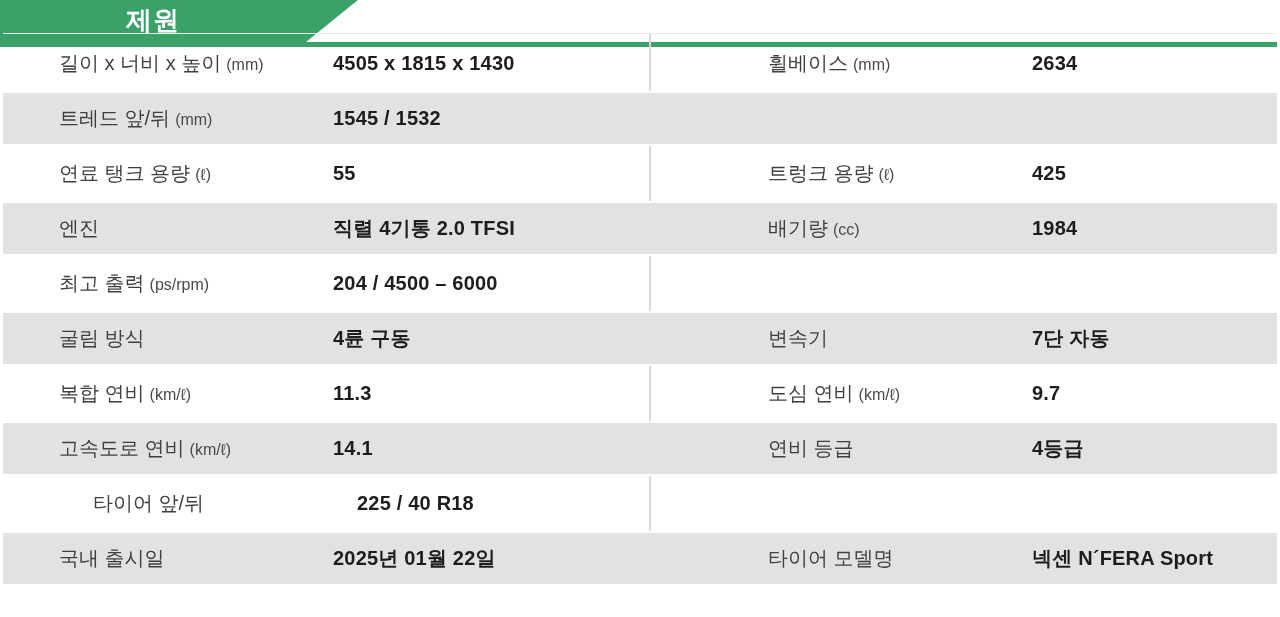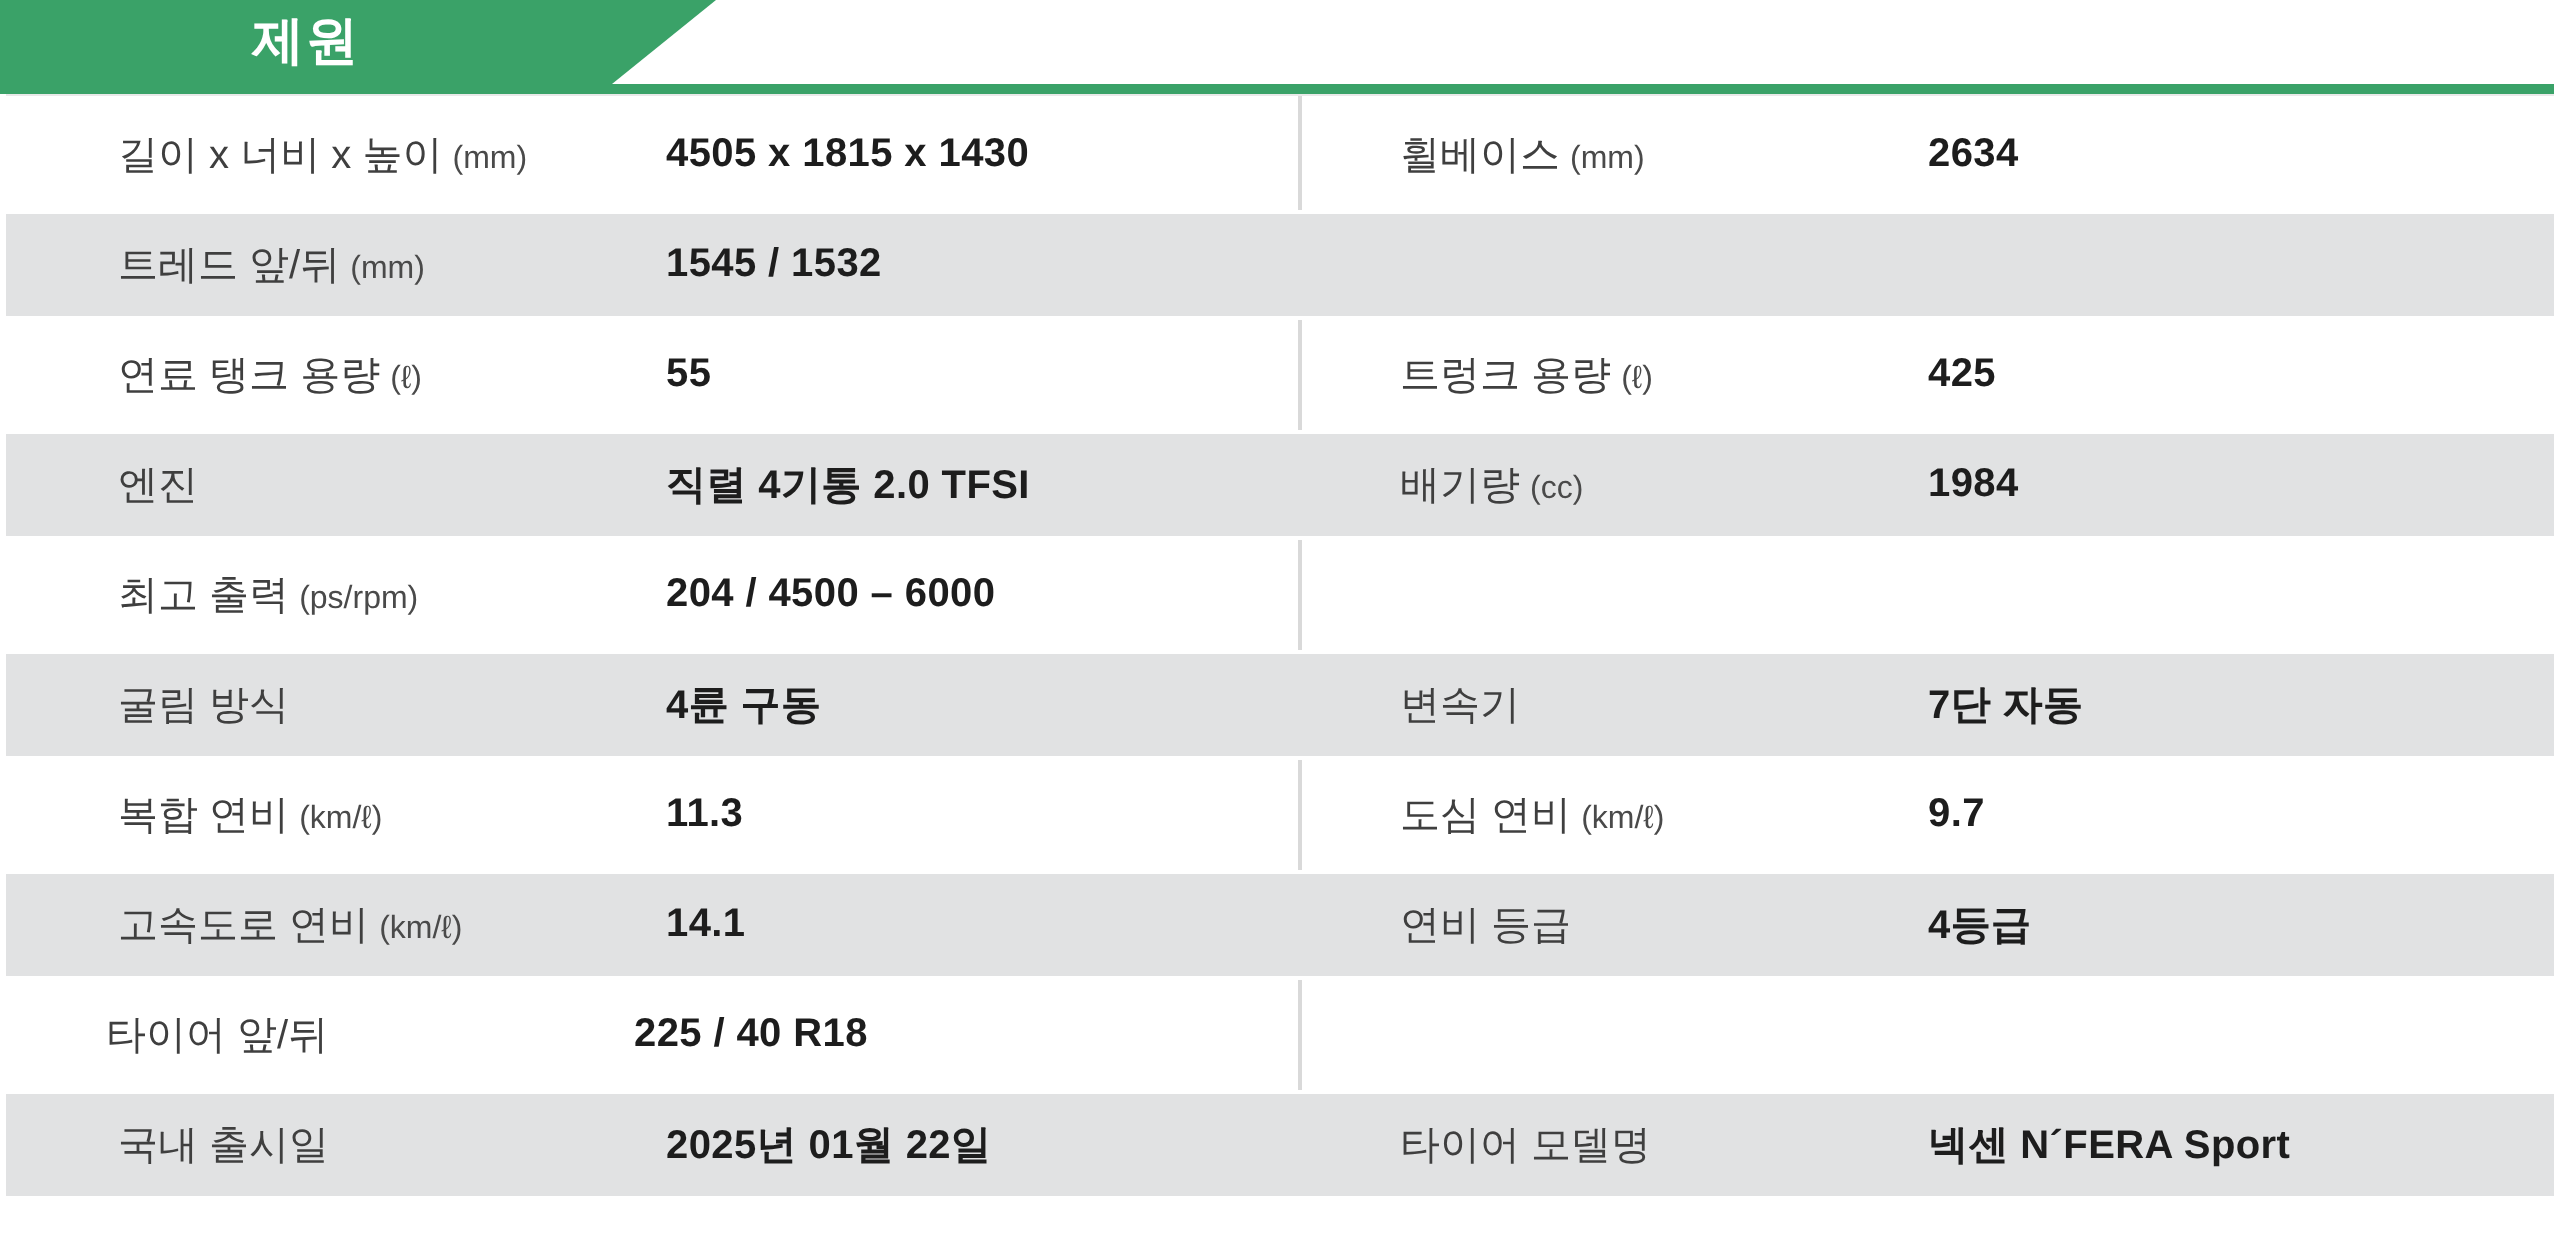--- a/index.html
+++ b/index.html
@@ -2,21 +2,21 @@
 <html><head>
 <meta charset="utf-8">
 <style>
   html, body { margin:0; padding:0; }
   body {
     width:1280px; height:617px; background:#ffffff; overflow:hidden;
     font-family:"Liberation Sans","DejaVu Sans",sans-serif;
     -webkit-font-smoothing:antialiased;
   }
   
-  .banner-wrap { position:relative; height:47px; }
+  .banner-wrap { position:relative; height:33px; }
   .banner {
     position:absolute; left:0; top:0; width:306px; height:42px;
     background:var(--green); display:flex; align-items:center; justify-content:center;
   }
   .banner-slope {
     position:absolute; left:306px; top:0; width:0; height:0;
     border-top:42px solid var(--green); border-right:52px solid transparent;
   }
   .banner-title {
     color:#ffffff; font-size:26px; font-weight:700; letter-spacing:1px; line-height:1;
@@ -25,25 +25,25 @@
   .strip {
     position:absolute; left:0; top:42px; right:3px; height:5px; background:var(--green);
   }
   
   .spec-table {
     position:relative; margin:0 3px; border-top:1px solid #e9e9e9; padding-top:2px;
     
     background-image:linear-gradient(#d9d9d9,#d9d9d9);
     background-repeat:no-repeat; background-position:646px 0; background-size:2px 100%;
   }
-  .row { display:flex; height:55px; box-sizing:border-box; }
+  .row { display:flex; height:55px; box-sizing:border-box;gap:28px; }
   .row.alt { background:var(--rowgray); border-top:2px solid #ffffff; border-bottom:2px solid #ffffff; }
   .cell { display:flex; align-items:center; box-sizing:border-box; }
   .cell-l { width:647px; padding-left:56px; }
-  .cell-r { flex:1; padding-left:50px; }
+  .cell-r { flex:1; padding-left:50px;margin-left:40px; }
   .label { white-space:nowrap; color:#3f3f3f; font-size:20px; font-weight:500; }
   .cell-l .label { width:274px; }
   .cell-r .label { width:264px; }
   .unit { font-size:16px; font-weight:400; color:#4a4a4a; margin-left:5px; }
   .value { white-space:nowrap; color:#1d1d1d; font-size:20px; font-weight:700; letter-spacing:0.2px; }
 </style>
 </head>
 <body style="--green: #3aa268; --rowgray: #e1e2e3;">
 
 <div class="banner-wrap">

